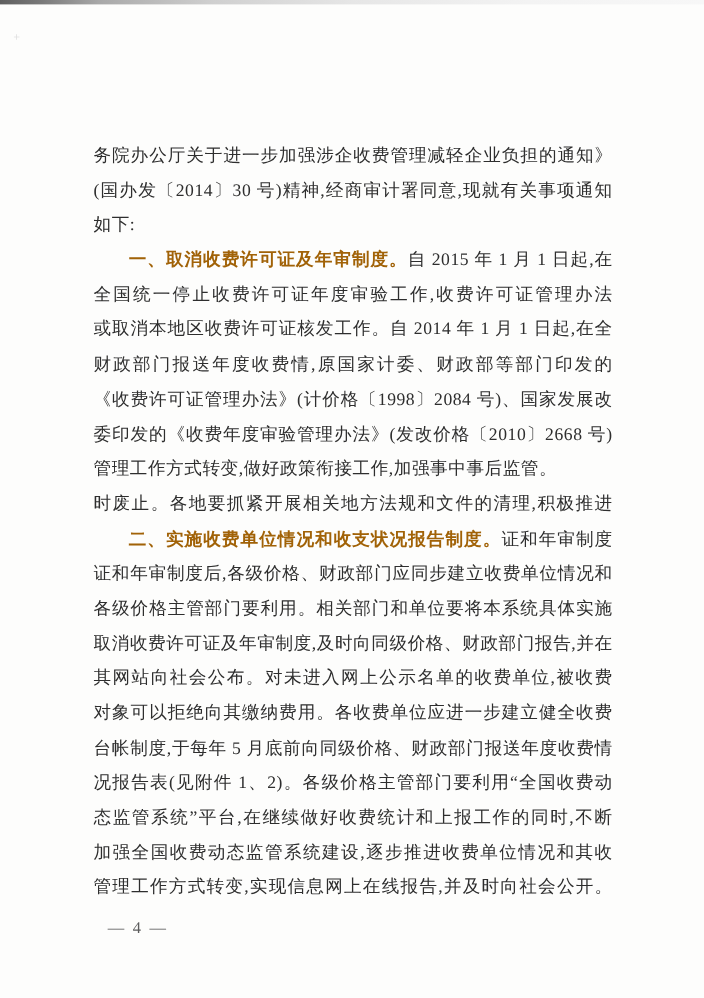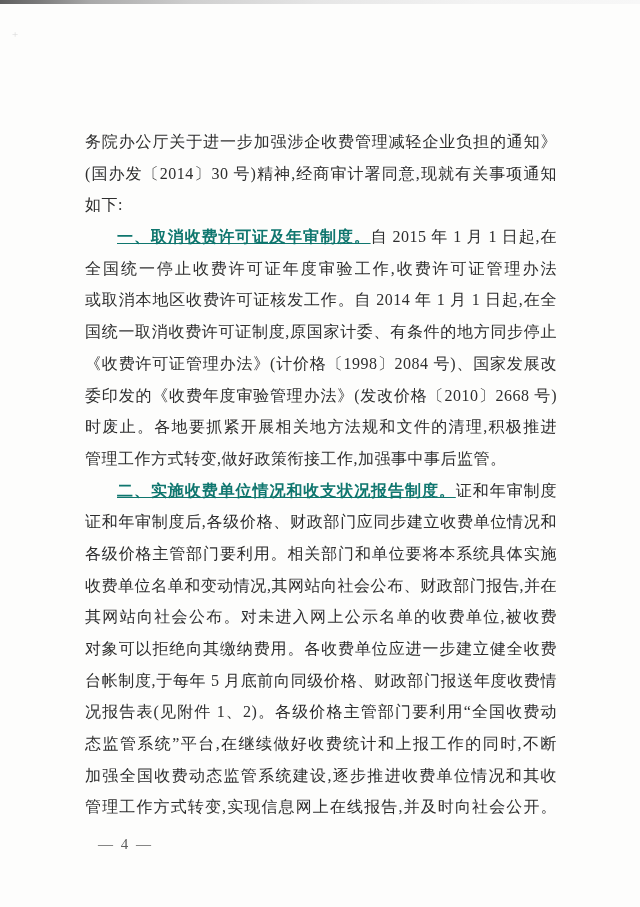--- a/index.html
+++ b/index.html
@@ -47,22 +47,21 @@
   .line.no-just {
     text-align: left;
     text-align-last: left;
   }
   .line.indent {
     padding-left: 32px;
   }
   .seg-bold {
     font-family: "Liberation Sans", sans-serif;
     font-weight: 700;
-    color: #0f766e;
-    text-decoration: underline;
+    color: #a16207;
   }
   .footer {
     position: absolute;
     left: 98px;
     top: 836px;
     font-size: 15px;
     color: #5c5c5c;
     letter-spacing: 2px;
   }
 </style>
@@ -72,29 +71,29 @@
 <div class="page">
   <div class="top-edge"></div>
   <div class="reg-mark">+</div>
   <div class="content" id="doc-content">
       <div class="line"><span class="seg">务院办公厅关于进一步加强涉企收费管理减轻企业负担的通知》</span></div>
       <div class="line"><span class="seg">(国办发〔2014〕30 号)精神,经商审计署同意,现就有关事项通知</span></div>
       <div class="line no-just"><span class="seg">如下:</span></div>
       <div class="line indent"><span class="seg-bold">一、取消收费许可证及年审制度。</span><span class="seg">自 2015 年 1 月 1 日起,在</span></div>
       <div class="line"><span class="seg">全国统一停止收费许可证年度审验工作,收费许可证管理办法</span></div>
       <div class="line"><span class="seg">或取消本地区收费许可证核发工作。自 2014 年 1 月 1 日起,在全</span></div>
-      <div class="line"><span class="seg">国统一取消收费许可证制度,原国家计委、有条件的地方同步停止</span></div>
+      <div class="line"><span class="seg">财政部门报送年度收费情,原国家计委、财政部等部门印发的</span></div>
       <div class="line"><span class="seg">《收费许可证管理办法》(计价格〔1998〕2084 号)、国家发展改革</span></div>
       <div class="line"><span class="seg">委印发的《收费年度审验管理办法》(发改价格〔2010〕2668 号)同</span></div>
+      <div class="line no-just"><span class="seg">管理工作方式转变,做好政策衔接工作,加强事中事后监管。</span></div>
       <div class="line"><span class="seg">时废止。各地要抓紧开展相关地方法规和文件的清理,积极推进</span></div>
-      <div class="line no-just"><span class="seg">管理工作方式转变,做好政策衔接工作,加强事中事后监管。</span></div>
       <div class="line indent"><span class="seg-bold">二、实施收费单位情况和收支状况报告制度。</span><span class="seg">证和年审制度后</span></div>
       <div class="line"><span class="seg">证和年审制度后,各级价格、财政部门应同步建立收费单位情况和</span></div>
       <div class="line"><span class="seg">各级价格主管部门要利用。相关部门和单位要将本系统具体实施</span></div>
-      <div class="line"><span class="seg">收费单位名单和变动情况,其网站向社会公布、财政部门报告,并在</span></div>
+      <div class="line"><span class="seg">取消收费许可证及年审制度,及时向同级价格、财政部门报告,并在</span></div>
       <div class="line"><span class="seg">其网站向社会公布。对未进入网上公示名单的收费单位,被收费</span></div>
       <div class="line"><span class="seg">对象可以拒绝向其缴纳费用。各收费单位应进一步建立健全收费</span></div>
       <div class="line"><span class="seg">台帐制度,于每年 5 月底前向同级价格、财政部门报送年度收费情</span></div>
       <div class="line"><span class="seg">况报告表(见附件 1、2)。各级价格主管部门要利用“全国收费动</span></div>
       <div class="line"><span class="seg">态监管系统”平台,在继续做好收费统计和上报工作的同时,不断</span></div>
       <div class="line"><span class="seg">加强全国收费动态监管系统建设,逐步推进收费单位情况和其收</span></div>
       <div class="line"><span class="seg">管理工作方式转变,实现信息网上在线报告,并及时向社会公开。</span></div>
     </div>
   <div class="footer">— 4 —</div>
 </div>

